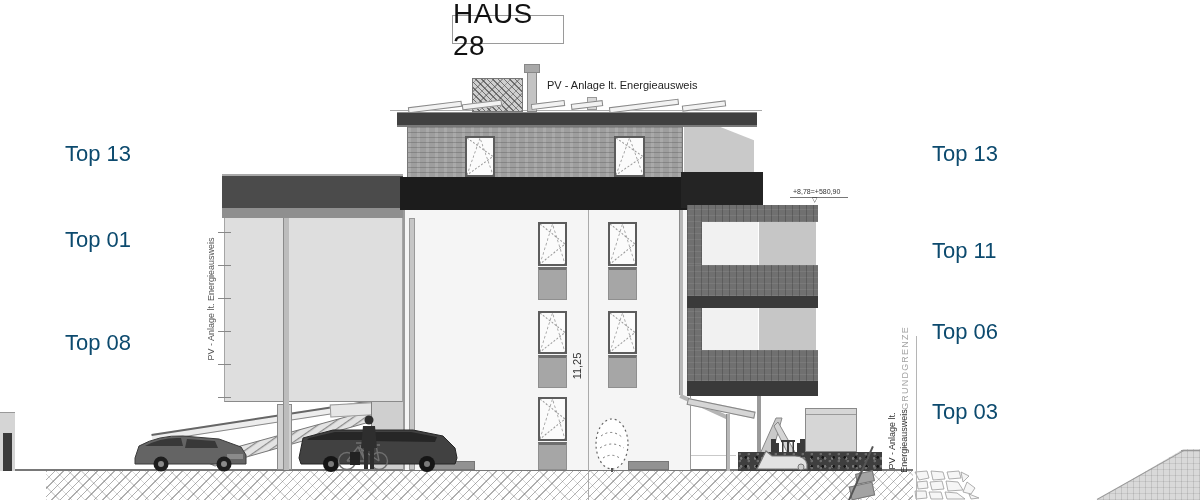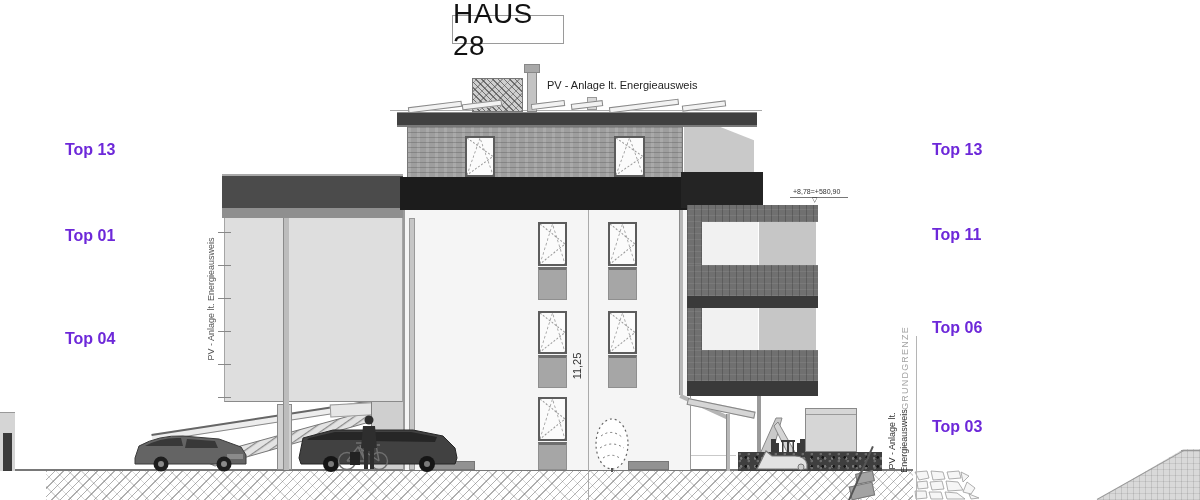--- a/index.html
+++ b/index.html
@@ -1,19 +1,19 @@
 <!DOCTYPE html>
 <html><head>
 <meta charset="utf-8">
 <style>
   html,body{margin:0;padding:0;background:#fff;}
   .canvas{position:relative;width:1200px;height:500px;background:#ffffff;overflow:hidden;
           font-family:"Liberation Sans",sans-serif;color:#1c1c1c;}
   .abs{position:absolute;}
-  .lbl{position:absolute;font-size:16px;font-weight:700;color:#6d28d9;letter-spacing:0px;white-space:nowrap;}
+  .lbl{position:absolute;font-size:22px;font-weight:400;color:#0c4a6e;letter-spacing:0px;white-space:nowrap;}
   .vtext{position:absolute;white-space:nowrap;transform:translate(-50%,-50%) rotate(-90deg);}
   .win{position:absolute;background:#fbfbfb;border:2px solid #5c5c5c;box-sizing:border-box;}
   .win svg{position:absolute;left:0;top:0;width:100%;height:100%;}
   .panel{position:absolute;background:#a6a6a6;border:1px solid #8f8f8f;border-top:3px solid #6e6e6e;box-sizing:border-box;}
   .band{position:absolute;background:#707070;
         background-image:repeating-linear-gradient(90deg,rgba(0,0,0,.18) 0 1px,transparent 1px 7px),
                          repeating-linear-gradient(0deg,rgba(255,255,255,.07) 0 1px,transparent 1px 6px);}
   .darkstrip{position:absolute;background:#3a3a3a;}
   .hatchground{background-image:
       repeating-linear-gradient(135deg,rgba(110,110,110,.55) 0 1px,transparent 1px 6px),
@@ -249,26 +249,26 @@
   </svg>
 
   <div class="abs" style="left:452px;top:15px;width:110px;height:27px;border:1px solid #9a9a9a;background:#fff;display:flex;align-items:center;justify-content:center;">
     <span style="font-size:28px;color:#111;letter-spacing:0.5px;">HAUS 28</span>
   </div>
 
   <div class="abs" style="left:547px;top:79px;font-size:11px;color:#222;white-space:nowrap;">PV - Anlage lt. Energieausweis</div>
 
   <div class="lbl" style="left:65px;top:141px;">Top 13</div>
   <div class="lbl" style="left:65px;top:227px;">Top 01</div>
-  <div class="lbl" style="left:65px;top:330px;">Top 04</div>
+  <div class="lbl" style="left:65px;top:330px;">Top 08</div>
 
   <div class="lbl" style="left:932px;top:141px;">Top 13</div>
-  <div class="lbl" style="left:932px;top:226px;">Top 11</div>
+  <div class="lbl" style="left:932px;top:238px;">Top 11</div>
   <div class="lbl" style="left:932px;top:319px;">Top 06</div>
-  <div class="lbl" style="left:932px;top:399px;margin-top:19px;">Top 03</div>
+  <div class="lbl" style="left:932px;top:399px;">Top 03</div>
 
   <div class="vtext" style="left:211px;top:299px;font-size:9px;color:#555;">PV - Anlage lt. Energieausweis</div>
   <div class="vtext" style="left:905px;top:368px;font-size:9px;color:#a3a3a3;letter-spacing:1.2px;">GRUNDGRENZE</div>
   <div class="vtext" style="left:892px;top:441px;font-size:9px;color:#333;">PV - Anlage lt.</div>
   <div class="vtext" style="left:904px;top:441px;font-size:9px;color:#333;">Energieausweis</div>
   <div class="vtext" style="left:577px;top:366px;font-size:11px;color:#333;">11,25</div>
 
   <div class="abs" style="left:793px;top:188px;font-size:7px;color:#333;white-space:nowrap;">+8,78=+580,90</div>
   <div class="abs" style="left:790px;top:197px;width:58px;height:1px;background:#777;"></div>
   <div class="abs" style="left:812px;top:196px;font-size:7px;color:#333;line-height:8px;">▽</div>

